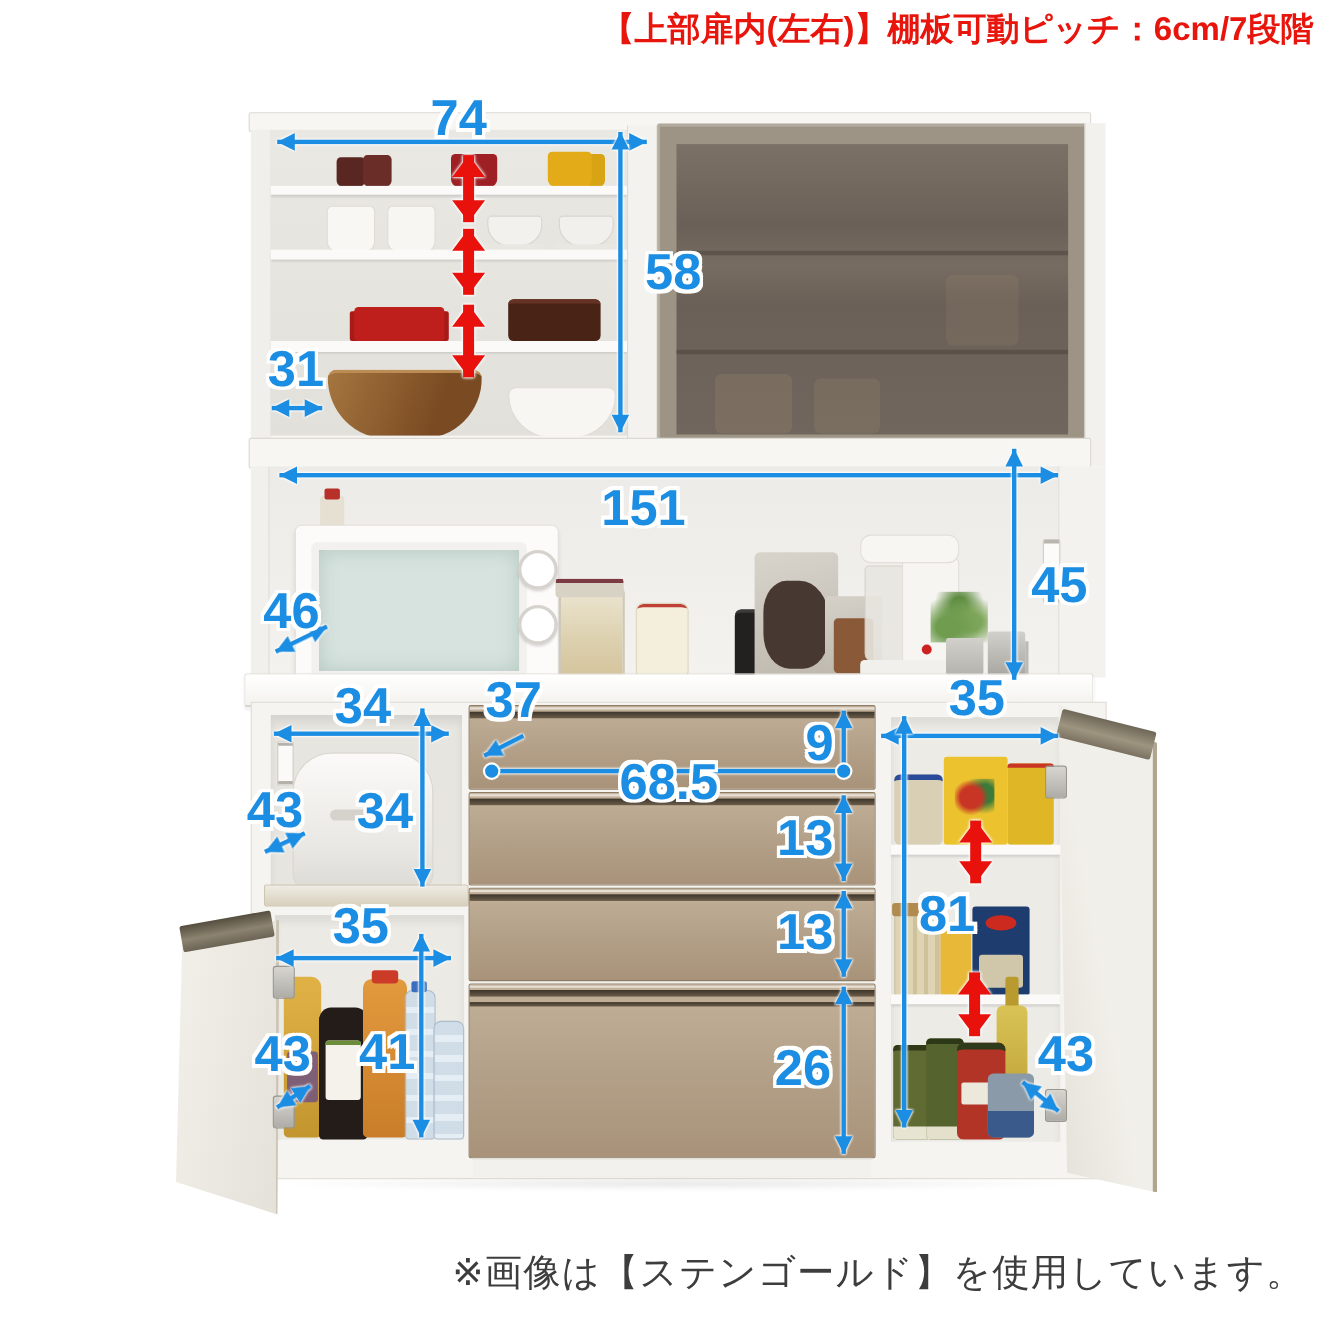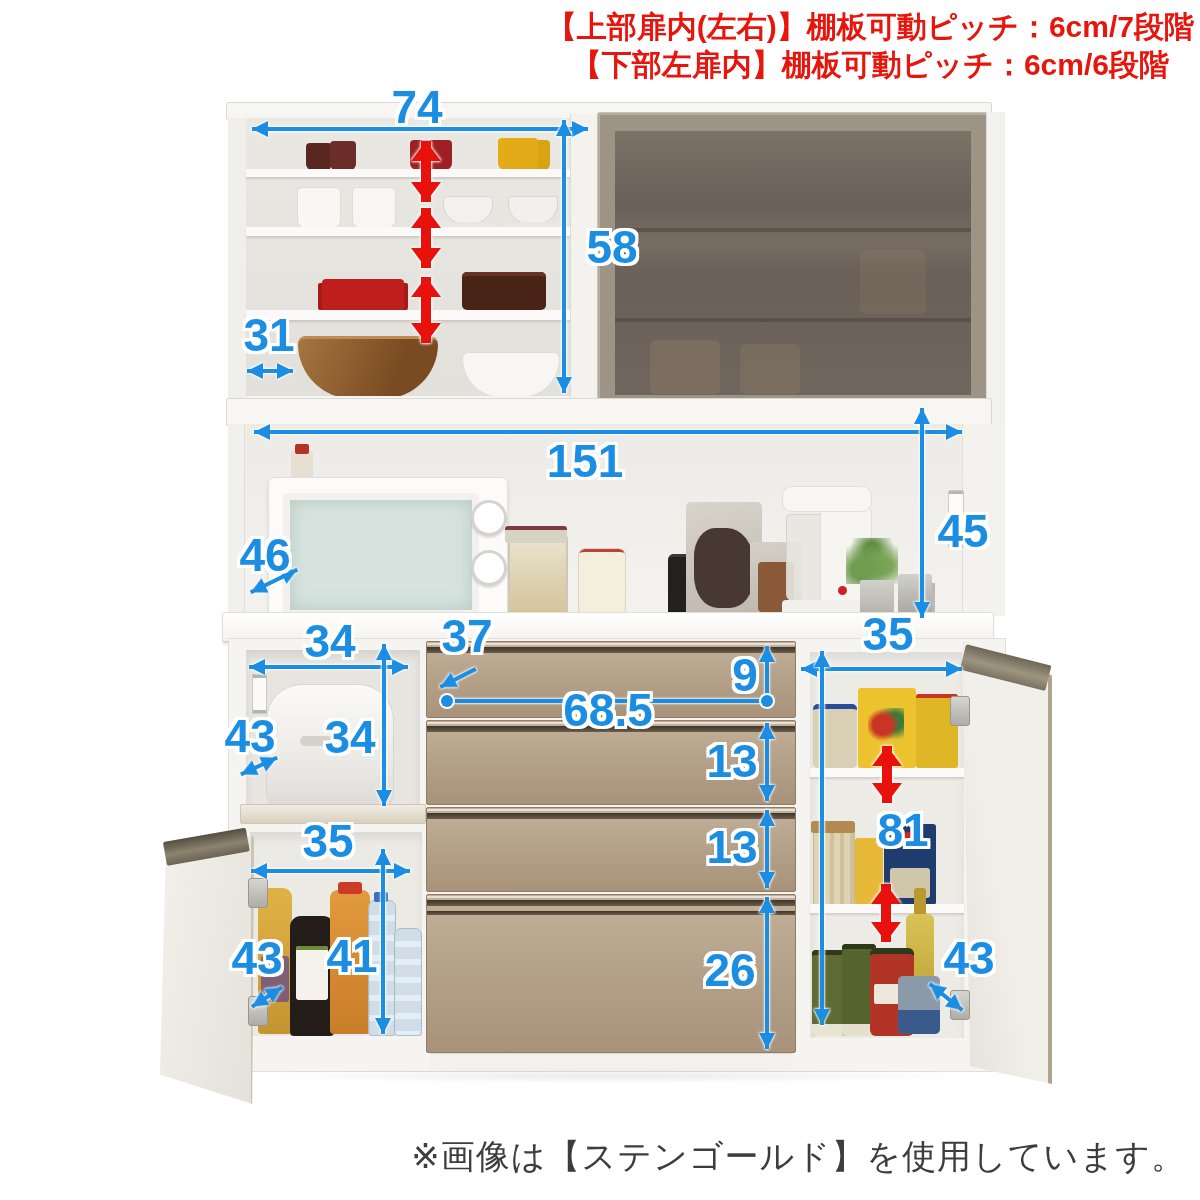--- a/index.html
+++ b/index.html
@@ -47,21 +47,20 @@
   .hinge{position:absolute;width:18px;height:28px;background:linear-gradient(#d7d5d0,#aeaca7);
          border:1px solid #98968f;border-radius:3px;z-index:6;}
 </style>
 </head>
 <body>
 
 <div id="scene">
 
   <div class="notes">
     <div>【上部扉内(左右)】棚板可動ピッチ：6cm/7段階</div>
-    <div>【下部左扉内】棚板可動ピッチ：6cm/6段階</div>
   </div>
 
   <div class="pc" style="left:226px;top:102px;width:764px;height:16px;background:#f7f6f3;border:1px solid #dcd9d3;border-radius:2px;"></div>
   <div class="pc" style="left:228px;top:118px;width:18px;height:304px;background:#f1efec;border-right:1px solid #e2dfda;"></div>
   <div class="pc" style="left:246px;top:118px;width:324px;height:282px;background:linear-gradient(#eae8e3,#e2e0da);"></div>
 
   <div class="pc" style="left:306px;top:143px;width:26px;height:27px;background:#5a2622;border-radius:4px 4px 6px 6px;"></div>
   <div class="pc" style="left:330px;top:141px;width:26px;height:29px;background:#6b2d27;border-radius:4px 4px 6px 6px;"></div>
   <div class="pc" style="left:410px;top:140px;width:42px;height:30px;background:#9e2024;border-radius:4px 4px 7px 7px;"></div>
   <div class="pc" style="left:520px;top:140px;width:30px;height:30px;background:#d8a414;border-radius:4px 4px 6px 6px;"></div>
@@ -249,20 +248,20 @@
   <div class="dim" style="left:330px;top:641px;">34</div>
   <div class="dim" style="left:467px;top:636px;">37</div>
   <div class="dim" style="left:608px;top:710px;">68.5</div>
   <div class="dim" style="left:745px;top:675px;">9</div>
   <div class="dim" style="left:888px;top:634px;">35</div>
   <div class="dim" style="left:350px;top:737px;">34</div>
   <div class="dim" style="left:250px;top:736px;">43</div>
   <div class="dim" style="left:732px;top:761px;">13</div>
   <div class="dim" style="left:328px;top:841px;">35</div>
   <div class="dim" style="left:732px;top:847px;">13</div>
-  <div class="dim" style="left:861px;top:830px;margin-left:42px;">81</div>
+  <div class="dim" style="left:861px;top:830px;">81</div>
   <div class="dim" style="left:352px;top:956px;">41</div>
   <div class="dim" style="left:257px;top:958px;">43</div>
   <div class="dim" style="left:730px;top:970px;">26</div>
   <div class="dim" style="left:969px;top:958px;">43</div>
 
   <div class="footer-note">※画像は【ステンゴールド】を使用しています。</div>
 </div>
 
 </body></html>

